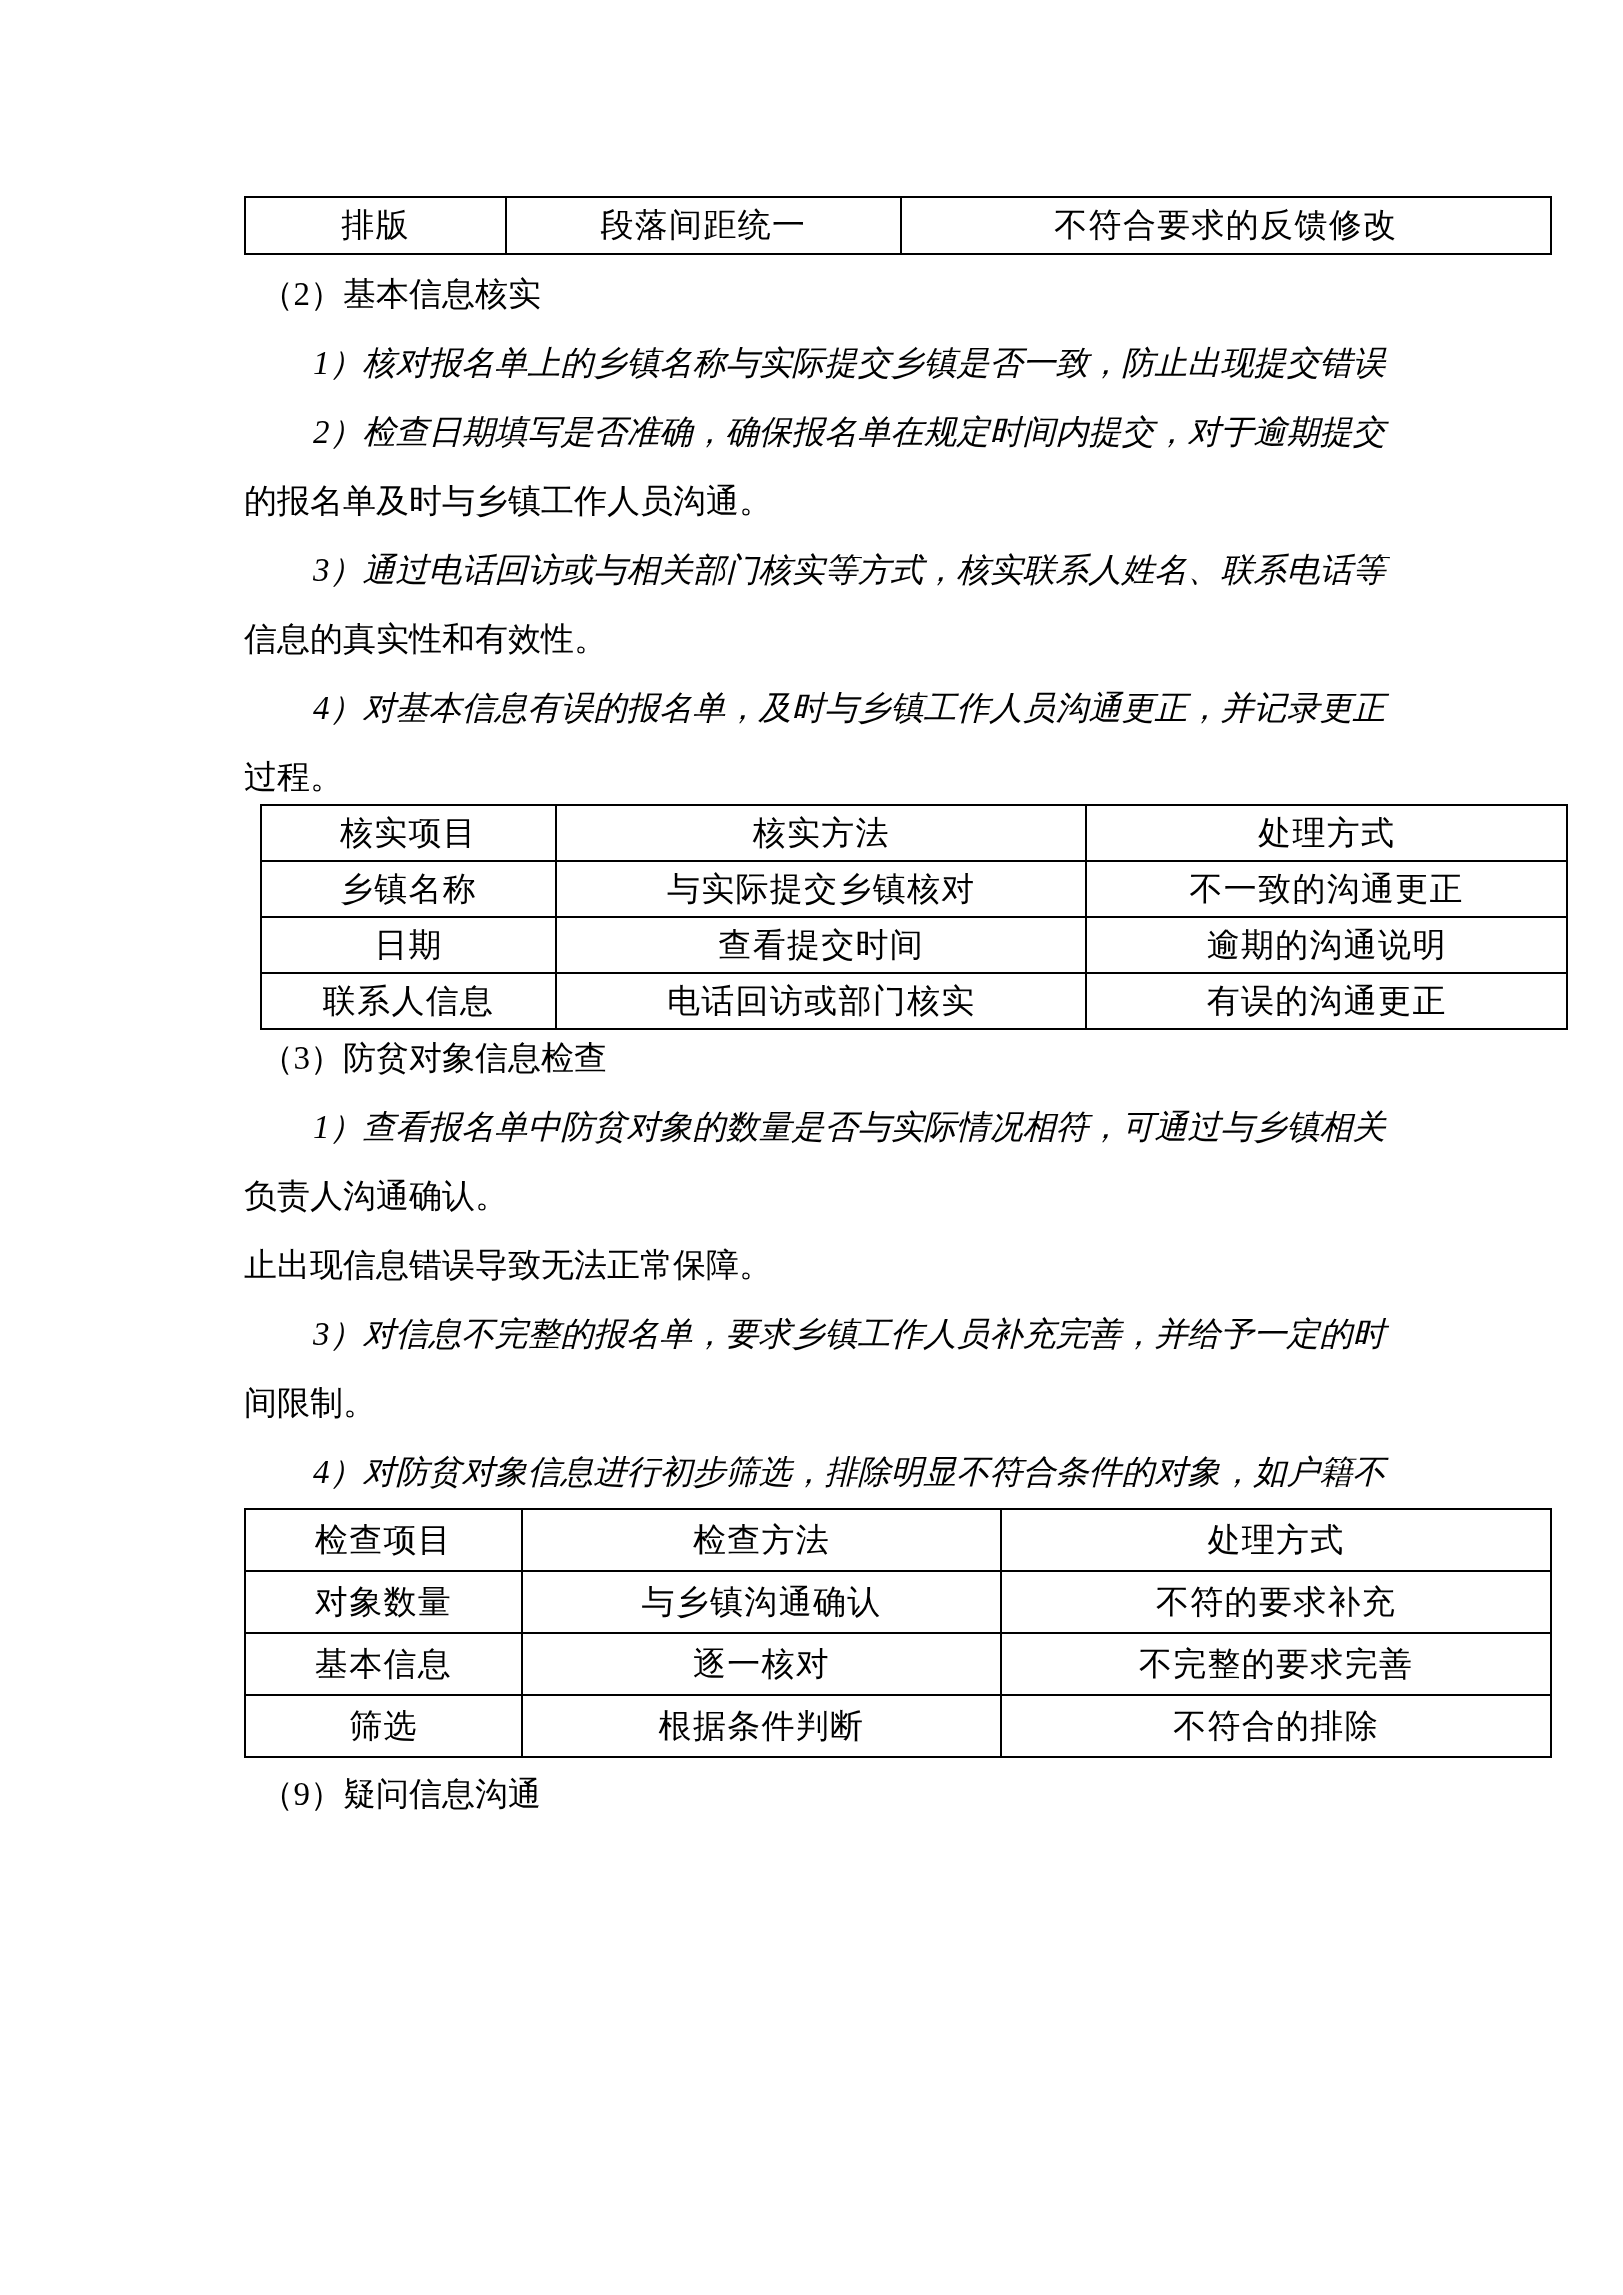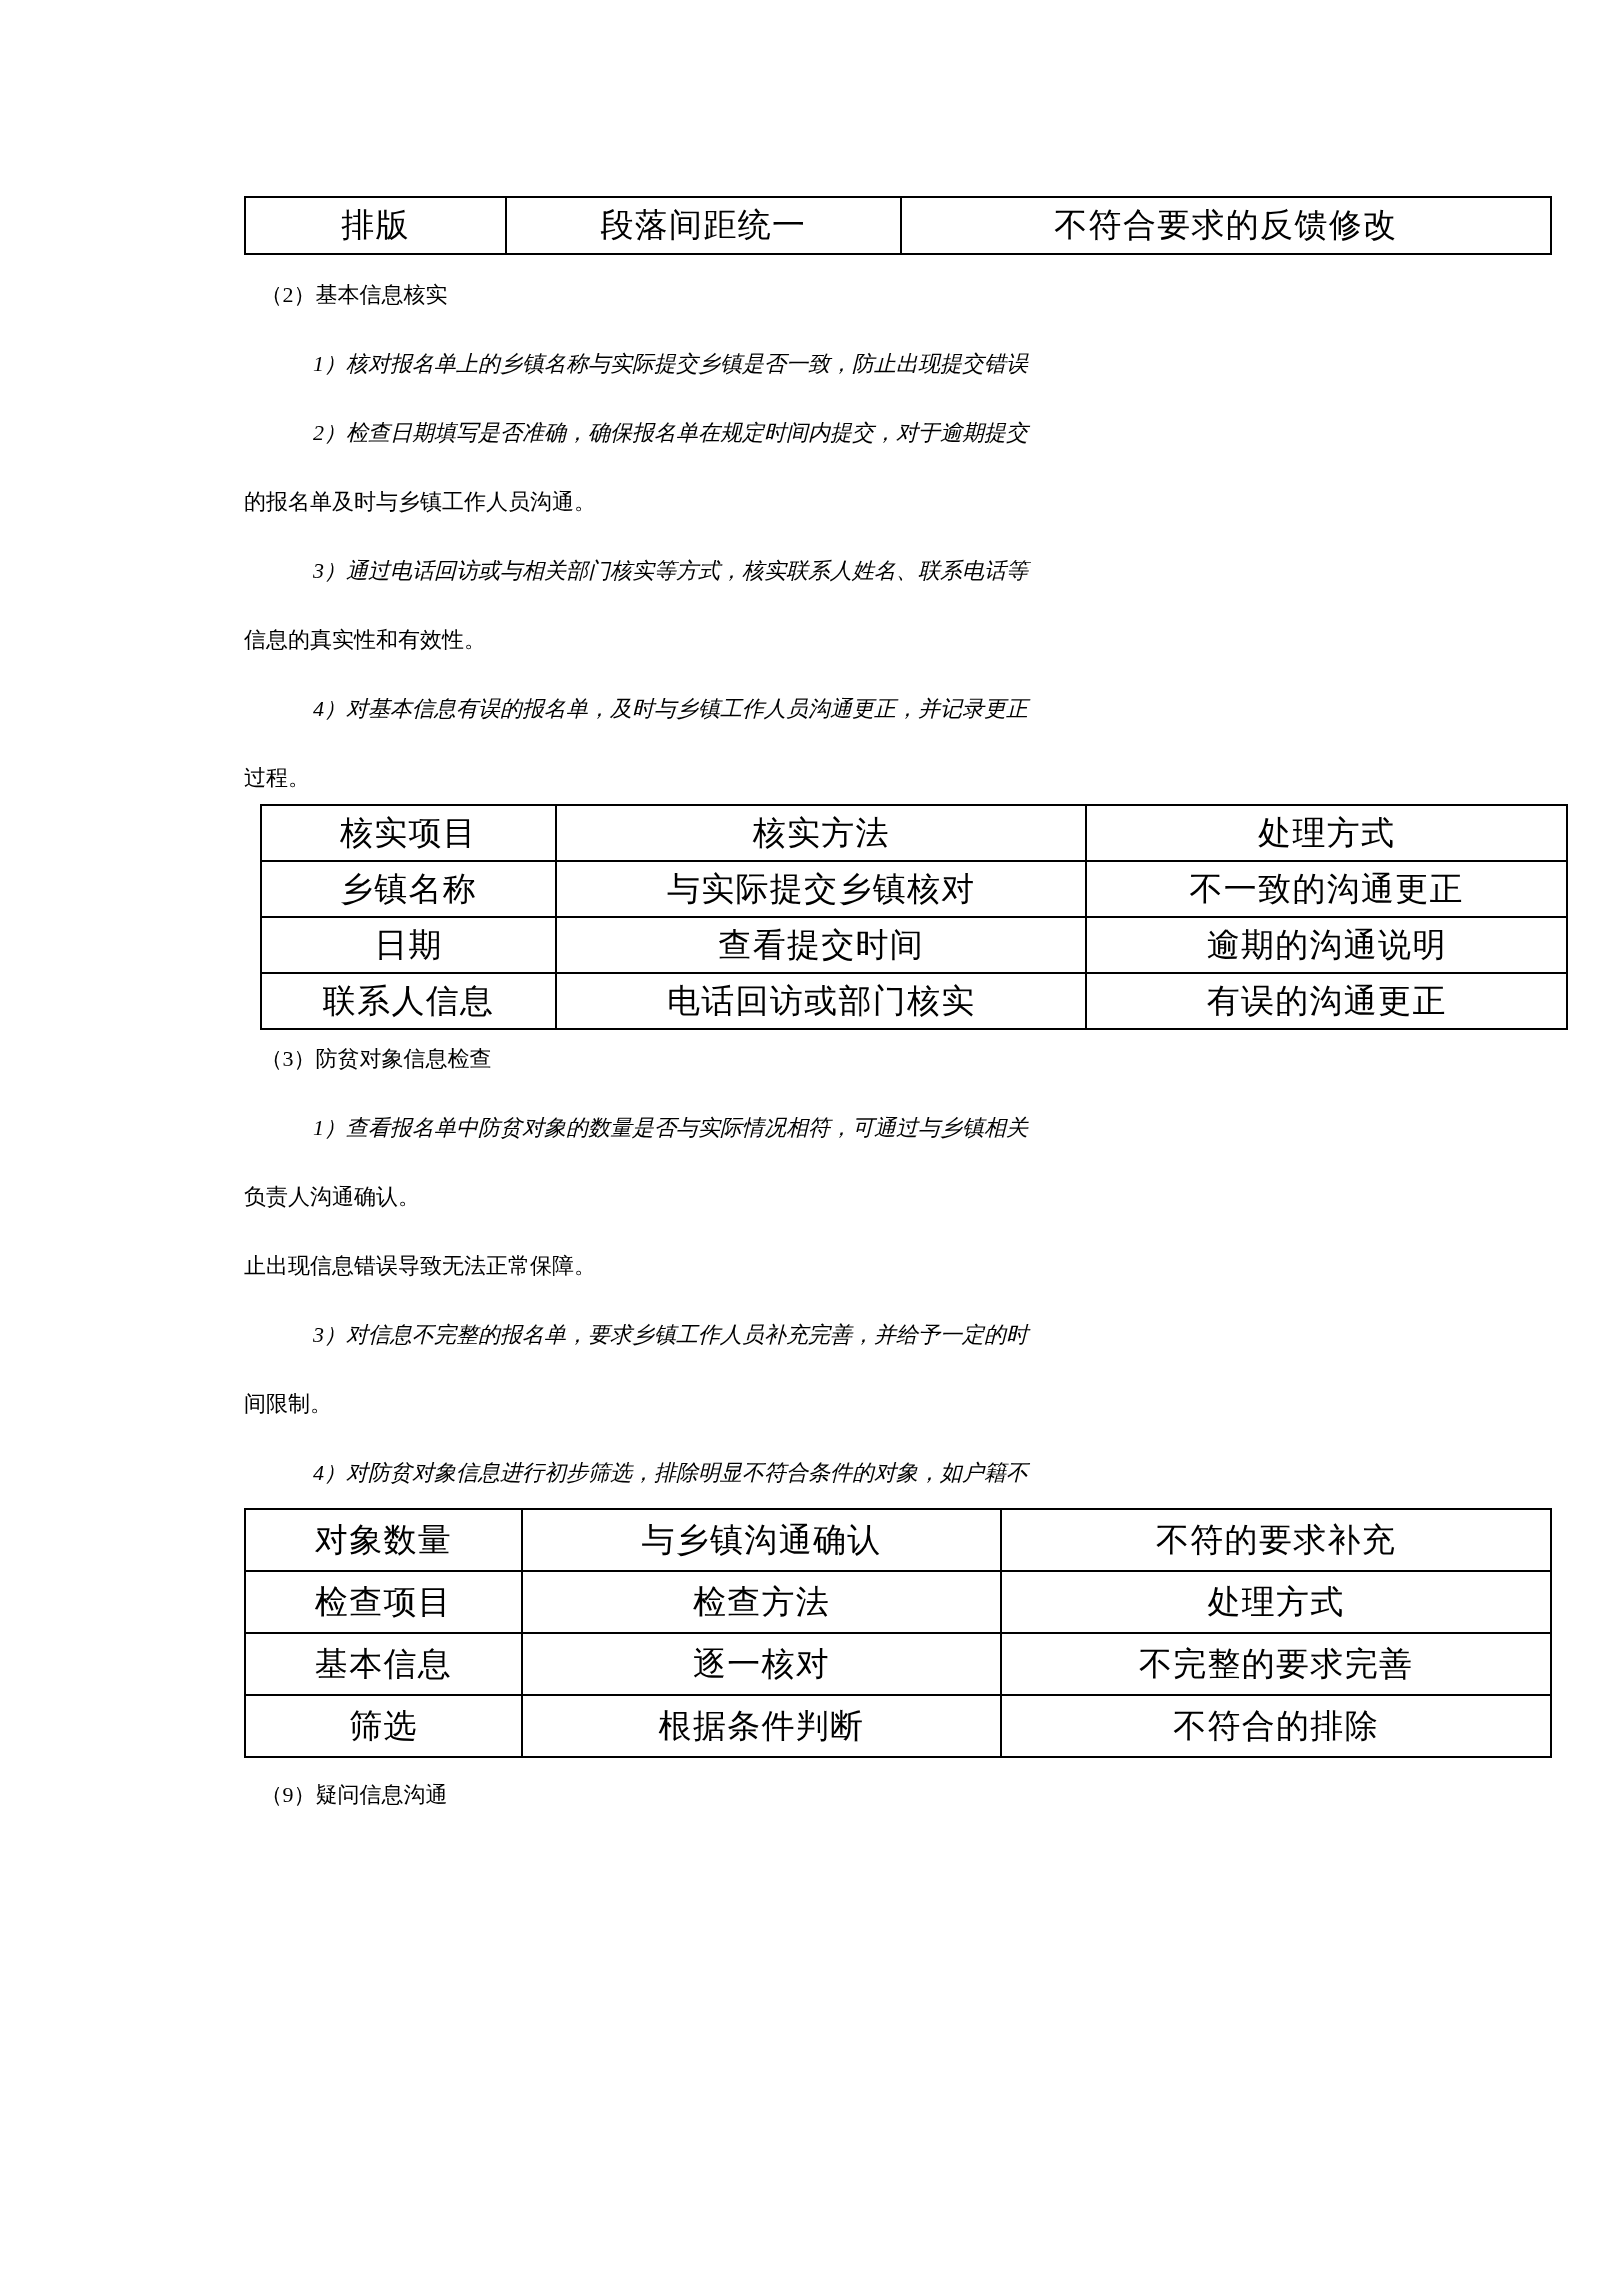--- a/index.html
+++ b/index.html
@@ -13,21 +13,21 @@
   table.doc-table td{
     border:2.6px solid #000;text-align:center;vertical-align:middle;
     font-size:33px;letter-spacing:1.3px;padding:0;overflow:hidden;white-space:nowrap;
   }
   table.t0 td{height:55px;}
   table.t1 td{height:54px;}
   table.t2 td{height:60px;}
   col.t0c1{width:20%;}  col.t0c2{width:30.2%;} col.t0c3{width:49.8%;}
   col.t1c1{width:22.6%;} col.t1c2{width:40.6%;} col.t1c3{width:36.8%;}
   col.t2c1{width:21.2%;} col.t2c2{width:36.7%;} col.t2c3{width:42.1%;}
-  .lines{font-size:22px;line-height:69px;width:1132px;}
+  .lines{font-size:33px;line-height:69px;width:1132px;}
   .line{white-space:nowrap;height:69px;}
   .line.section{padding-left:16.4px;}
   .line.item{padding-left:69px;font-style:italic;}
   .line.cont{padding-left:0;}
   .block1{margin-top:5.2px;}
   table.t1{margin-top:-7.9px;margin-left:16px;}
   .block2{margin-top:-6.5px;}
   table.t2{margin-top:1.3px;}
   .block3{margin-top:2px;}
 </style>
@@ -104,28 +104,28 @@
     </div>
 
     <table class="doc-table t2">
       <colgroup>
           <col class="t2c1">
           <col class="t2c2">
           <col class="t2c3">
         </colgroup>
       <tbody>
         <tr>
+          <td>检查项目</td>
+          <td>检查方法</td>
+          <td>处理方式</td>
+        </tr>
+        <tr>
           <td>对象数量</td>
           <td>与乡镇沟通确认</td>
           <td>不符的要求补充</td>
-        </tr>
-        <tr>
-          <td>检查项目</td>
-          <td>检查方法</td>
-          <td>处理方式</td>
         </tr>
         <tr>
           <td>基本信息</td>
           <td>逐一核对</td>
           <td>不完整的要求完善</td>
         </tr>
         <tr>
           <td>筛选</td>
           <td>根据条件判断</td>
           <td>不符合的排除</td>

